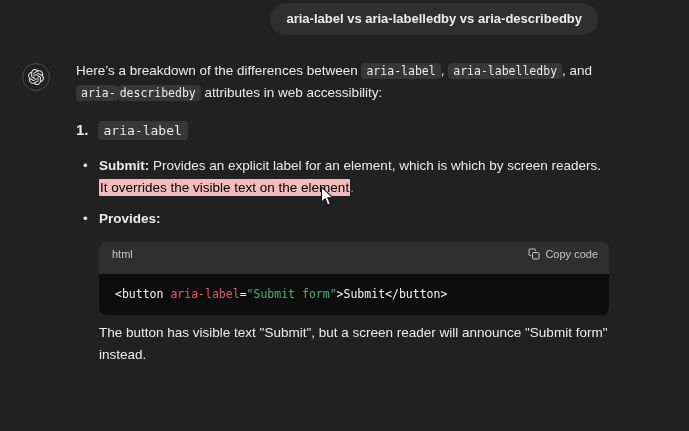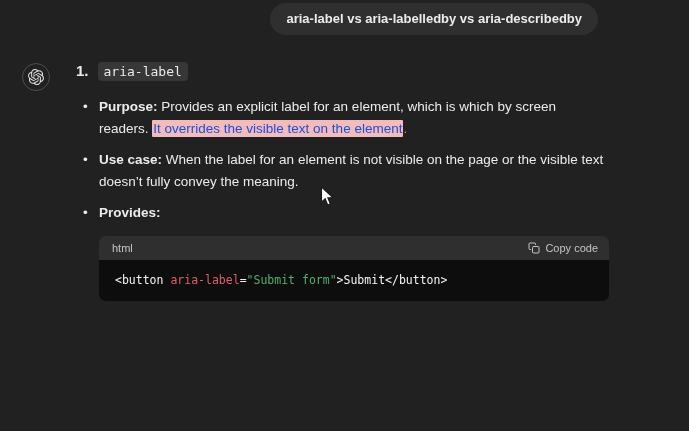--- a/index.html
+++ b/index.html
@@ -31,26 +31,26 @@
   }
   .chip-a{padding-right:2px;}
   .chip-b{padding-left:2px;}
   .heading{font-size:15px;font-weight:700;margin:0 0 13px;line-height:22px;}
   .heading .chip-lg{font-size:13px;padding:2px 6px;margin-left:9px;font-weight:400;}
   .heading.second{margin:19px 0 13px;}
   .bullets{list-style:none;margin:0;padding:0 0 0 23px;}
   .bullets li{position:relative;margin:0 0 9px;}
   .bullets li::before{content:"\2022";position:absolute;left:-16px;top:0;color:#ececec;}
   strong{font-weight:700;}
-  .hl{background:#f3bcbc;color:#1d4ed8;padding:1px 1px;border-radius:1px;}
+  .hl{background:#f3bcbc;color:#000000;padding:1px 1px;border-radius:1px;}
   .hl-period{color:#d57f7f;}
   .code-block{width:510px;margin:12px 0 7px 23px;border-radius:7px;overflow:hidden;}
   .code-header{
     background:#2f2f2f;height:24px;display:flex;align-items:center;
-    justify-content:space-between;padding:0 11px 0 13px;
+    justify-content:space-between;padding:0 11px 8px 13px;
   }
   .code-lang{font-size:11px;color:#c5c5c5;}
   .copy-btn{
     display:flex;align-items:center;gap:5px;background:none;border:none;
     color:#c5c5c5;font-size:11px;font-family:"Liberation Sans",sans-serif;
     padding:0;cursor:pointer;justify-content:flex-end;
   }
   .copy-icon svg{display:block;}
   .code-body{
     margin:0;background:#0d0d0d;padding:13px 16px 14px;
@@ -73,45 +73,46 @@
   <div class="avatar">
     <span class="logo">
         <svg width="16" height="16" viewBox="0 0 24 24" fill="#e3e3e3">
           <path d="M22.2819 9.8211a5.9847 5.9847 0 0 0-.5157-4.9108 6.0462 6.0462 0 0 0-6.5098-2.9A6.0651 6.0651 0 0 0 4.9807 4.1818a5.9847 5.9847 0 0 0-3.9977 2.9 6.0462 6.0462 0 0 0 .7427 7.0966 5.98 5.98 0 0 0 .511 4.9107 6.051 6.051 0 0 0 6.5146 2.9001A5.9847 5.9847 0 0 0 13.2599 24a6.0557 6.0557 0 0 0 5.7718-4.2058 5.9894 5.9894 0 0 0 3.9977-2.9001 6.0557 6.0557 0 0 0-.7475-7.073zm-9.022 12.6081a4.4755 4.4755 0 0 1-2.8764-1.0408l.1419-.0804 4.7783-2.7582a.7948.7948 0 0 0 .3927-.6813v-6.7369l2.02 1.1686a.071.071 0 0 1 .038.0615v5.5826a4.504 4.504 0 0 1-4.4945 4.4849zm-9.6607-4.1254a4.4708 4.4708 0 0 1-.5346-3.0137l.142.0852 4.783 2.7582a.7712.7712 0 0 0 .7806 0l5.8428-3.3685v2.3324a.0804.0804 0 0 1-.0332.0615L9.74 19.9502a4.4992 4.4992 0 0 1-6.1408-1.6464zM2.3408 7.8956a4.485 4.485 0 0 1 2.3655-1.9728V11.6a.7664.7664 0 0 0 .3879.6765l5.8144 3.3543-2.0201 1.1685a.0757.0757 0 0 1-.071 0l-4.8303-2.7865A4.504 4.504 0 0 1 2.3408 7.8956zm16.5963 3.8558L13.1038 8.364 15.1192 7.2a.0757.0757 0 0 1 .071 0l4.8303 2.7913a4.4944 4.4944 0 0 1-.6765 8.1042v-5.6772a.79.79 0 0 0-.407-.667zm2.0107-3.0231l-.142-.0852-4.7735-2.7818a.7759.7759 0 0 0-.7854 0L9.409 9.2297V6.8974a.0662.0662 0 0 1 .0284-.0615l4.8303-2.7866a4.4992 4.4992 0 0 1 6.6802 4.66zM8.3065 12.863l-2.02-1.1638a.0804.0804 0 0 1-.038-.0567V6.0742a4.4992 4.4992 0 0 1 7.3757-3.4537l-.142.0805L8.704 5.459a.7948.7948 0 0 0-.3927.6813zm1.0976-2.3654l2.602-1.4998 2.6069 1.4998v2.9994l-2.5974 1.4997-2.6067-1.4997z"></path>
         </svg>
       </span>
   </div>
 
   <div class="content">
 
+    <p class="intro"><span>Here’s a breakdown of the differences between </span><code class="chip">aria-label</code><span>, </span><code class="chip">aria-labelledby</code><span>, and </span><code class="chip chip-a">aria-</code><code class="chip chip-b">describedby</code><span> attributes in web accessibility:</span></p>
 
     <div class="heading"><span>1.</span><code class="chip chip-lg">aria-label</code></div>
 
     <ul class="bullets">
-      <li><strong>Purpose:</strong><span> Provides an explicit label for an element, which is which by screen readers. </span><mark class="hl">It overrides the visible text on the element</mark><span class="hl-period">.</span></li>
-      <li><strong>Use case:</strong><span> When the label for an element is not visible on the page or the visible text doesn’t fully convey the meaning.</span></li>
+      <li><strong>Submit:</strong><span> Provides an explicit label for an element, which is which by screen readers. </span><mark class="hl">It overrides the visible text on the element</mark><span class="hl-period">.</span></li>
       <li><strong>Provides:</strong></li>
     </ul>
 
     <div class="code-block">
       <div class="code-header">
         <span class="code-lang">html</span>
         <button class="copy-btn">
             <span class="copy-icon">
               <svg width="12" height="12" viewBox="0 0 24 24" fill="none" stroke="currentColor" stroke-width="2" stroke-linecap="round" stroke-linejoin="round">
                 <rect x="9" y="9" width="13" height="13" rx="2"></rect>
                 <path d="M5 15H4a2 2 0 0 1-2-2V4a2 2 0 0 1 2-2h9a2 2 0 0 1 2 2v1"></path>
               </svg>
             </span>
             <span>Copy code</span>
           </button>
       </div>
       <pre class="code-body"><code><span class="tok-plain">&lt;button </span><span class="tok-attr">aria-label</span><span class="tok-plain">=</span><span class="tok-str">"Submit form"</span><span class="tok-plain">&gt;Submit&lt;/button&gt;</span></code></pre>
     </div>
 
+    <p class="caption">The button has visible text "Submit", but a screen reader will announce "Submit form" instead.</p>
 
     <div class="heading second"></div>
 
   </div>
 </div>
 
 <div class="cursor">
   <svg width="14" height="21" viewBox="0 0 14 21">
       <path d="M1.5 1 L1.5 16.2 L5.2 12.7 L7.7 18.9 L10.3 17.8 L7.8 11.7 L12.8 11.7 Z" fill="#ffffff" stroke="#1a1a1a" stroke-width="1.1"></path>
     </svg>

